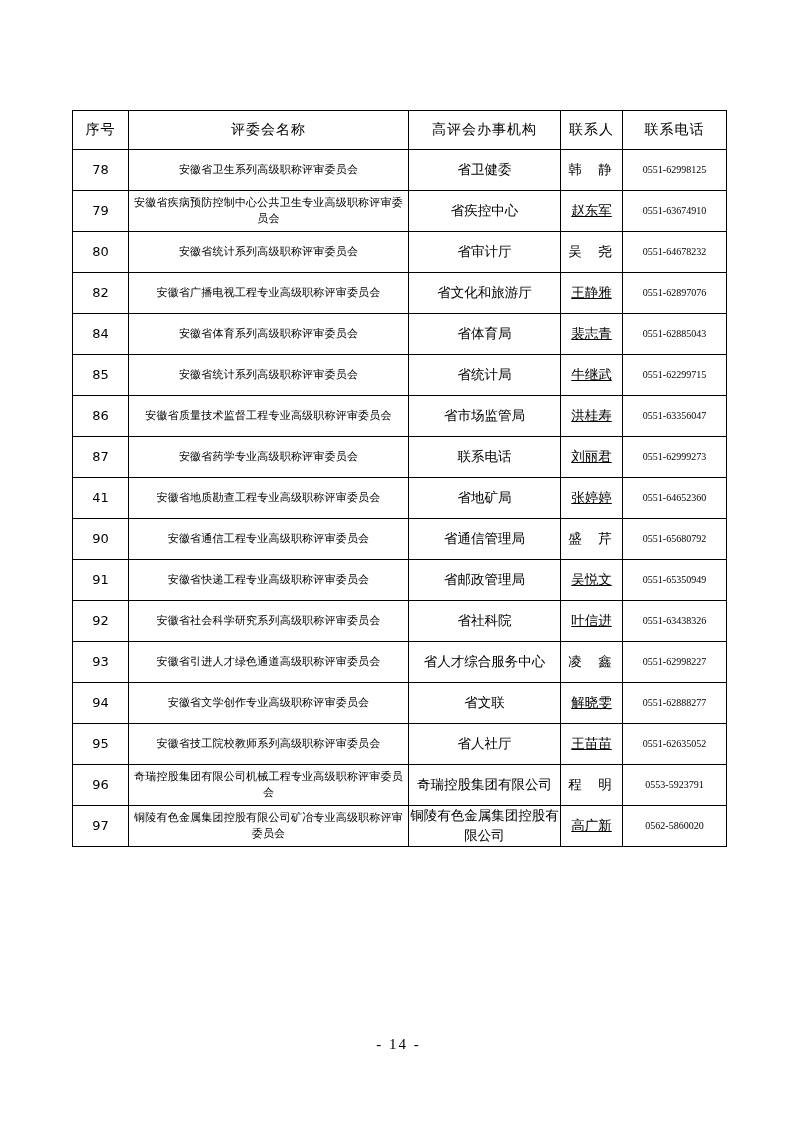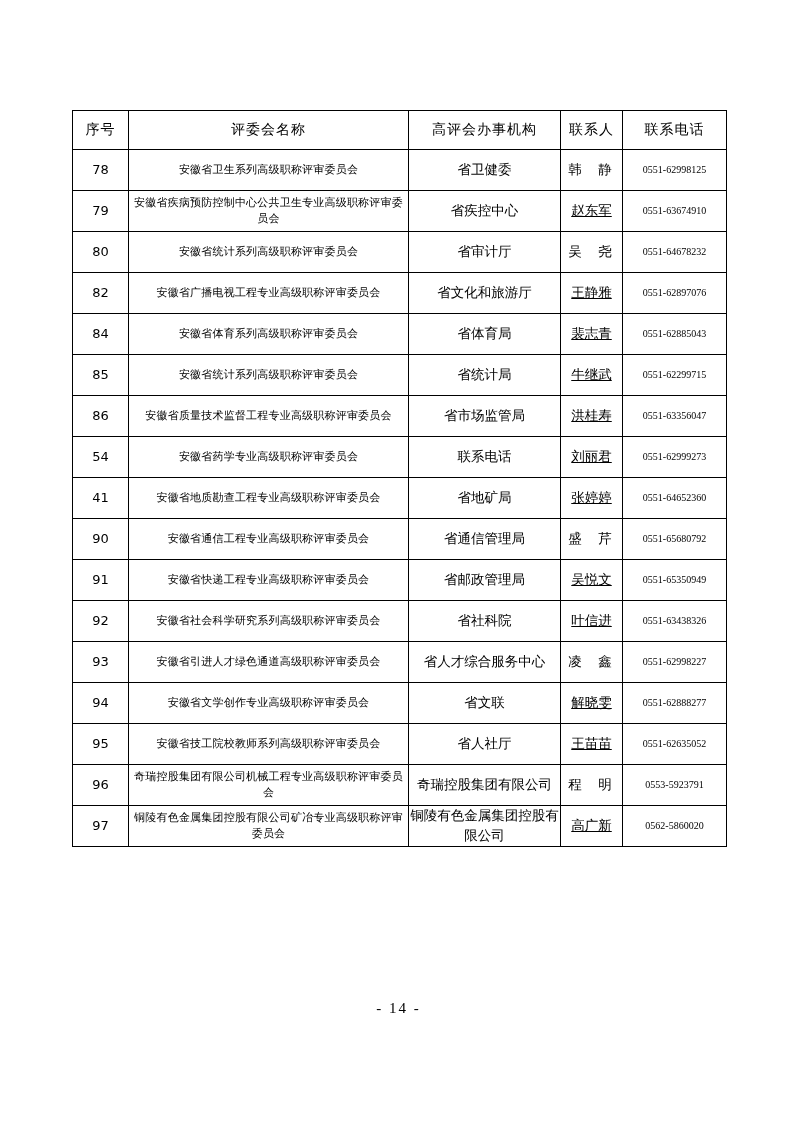--- a/index.html
+++ b/index.html
@@ -73,21 +73,21 @@
   .spread {
     display: inline-block;
     letter-spacing: 6px;
     text-indent: 3px;
   }
 
   .page-number {
     position: absolute;
     left: 0;
     right: 0;
-    top: 1000px;
+    top: 1036px;
     text-align: center;
     font-family: "Liberation Serif", "DejaVu Serif", serif;
     font-size: 15px;
     letter-spacing: 2px;
     padding-left: 4px;
   }
 </style>
 </head>
 <body>
 
@@ -154,21 +154,21 @@
           <td class="cell-phone">0551-62299715</td>
         </tr>
         <tr>
           <td class="cell-no">86</td>
           <td class="cell-name">安徽省质量技术监督工程专业高级职称评审委员会</td>
           <td class="cell-org">省市场监管局</td>
           <td class="cell-person">洪桂寿</td>
           <td class="cell-phone">0551-63356047</td>
         </tr>
         <tr>
-          <td class="cell-no">54</td>
+          <td class="cell-no">87</td>
           <td class="cell-name">安徽省药学专业高级职称评审委员会</td>
           <td class="cell-org">联系电话</td>
           <td class="cell-person">刘丽君</td>
           <td class="cell-phone">0551-62999273</td>
         </tr>
         <tr>
           <td class="cell-no">41</td>
           <td class="cell-name">安徽省地质勘查工程专业高级职称评审委员会</td>
           <td class="cell-org">省地矿局</td>
           <td class="cell-person">张婷婷</td>

